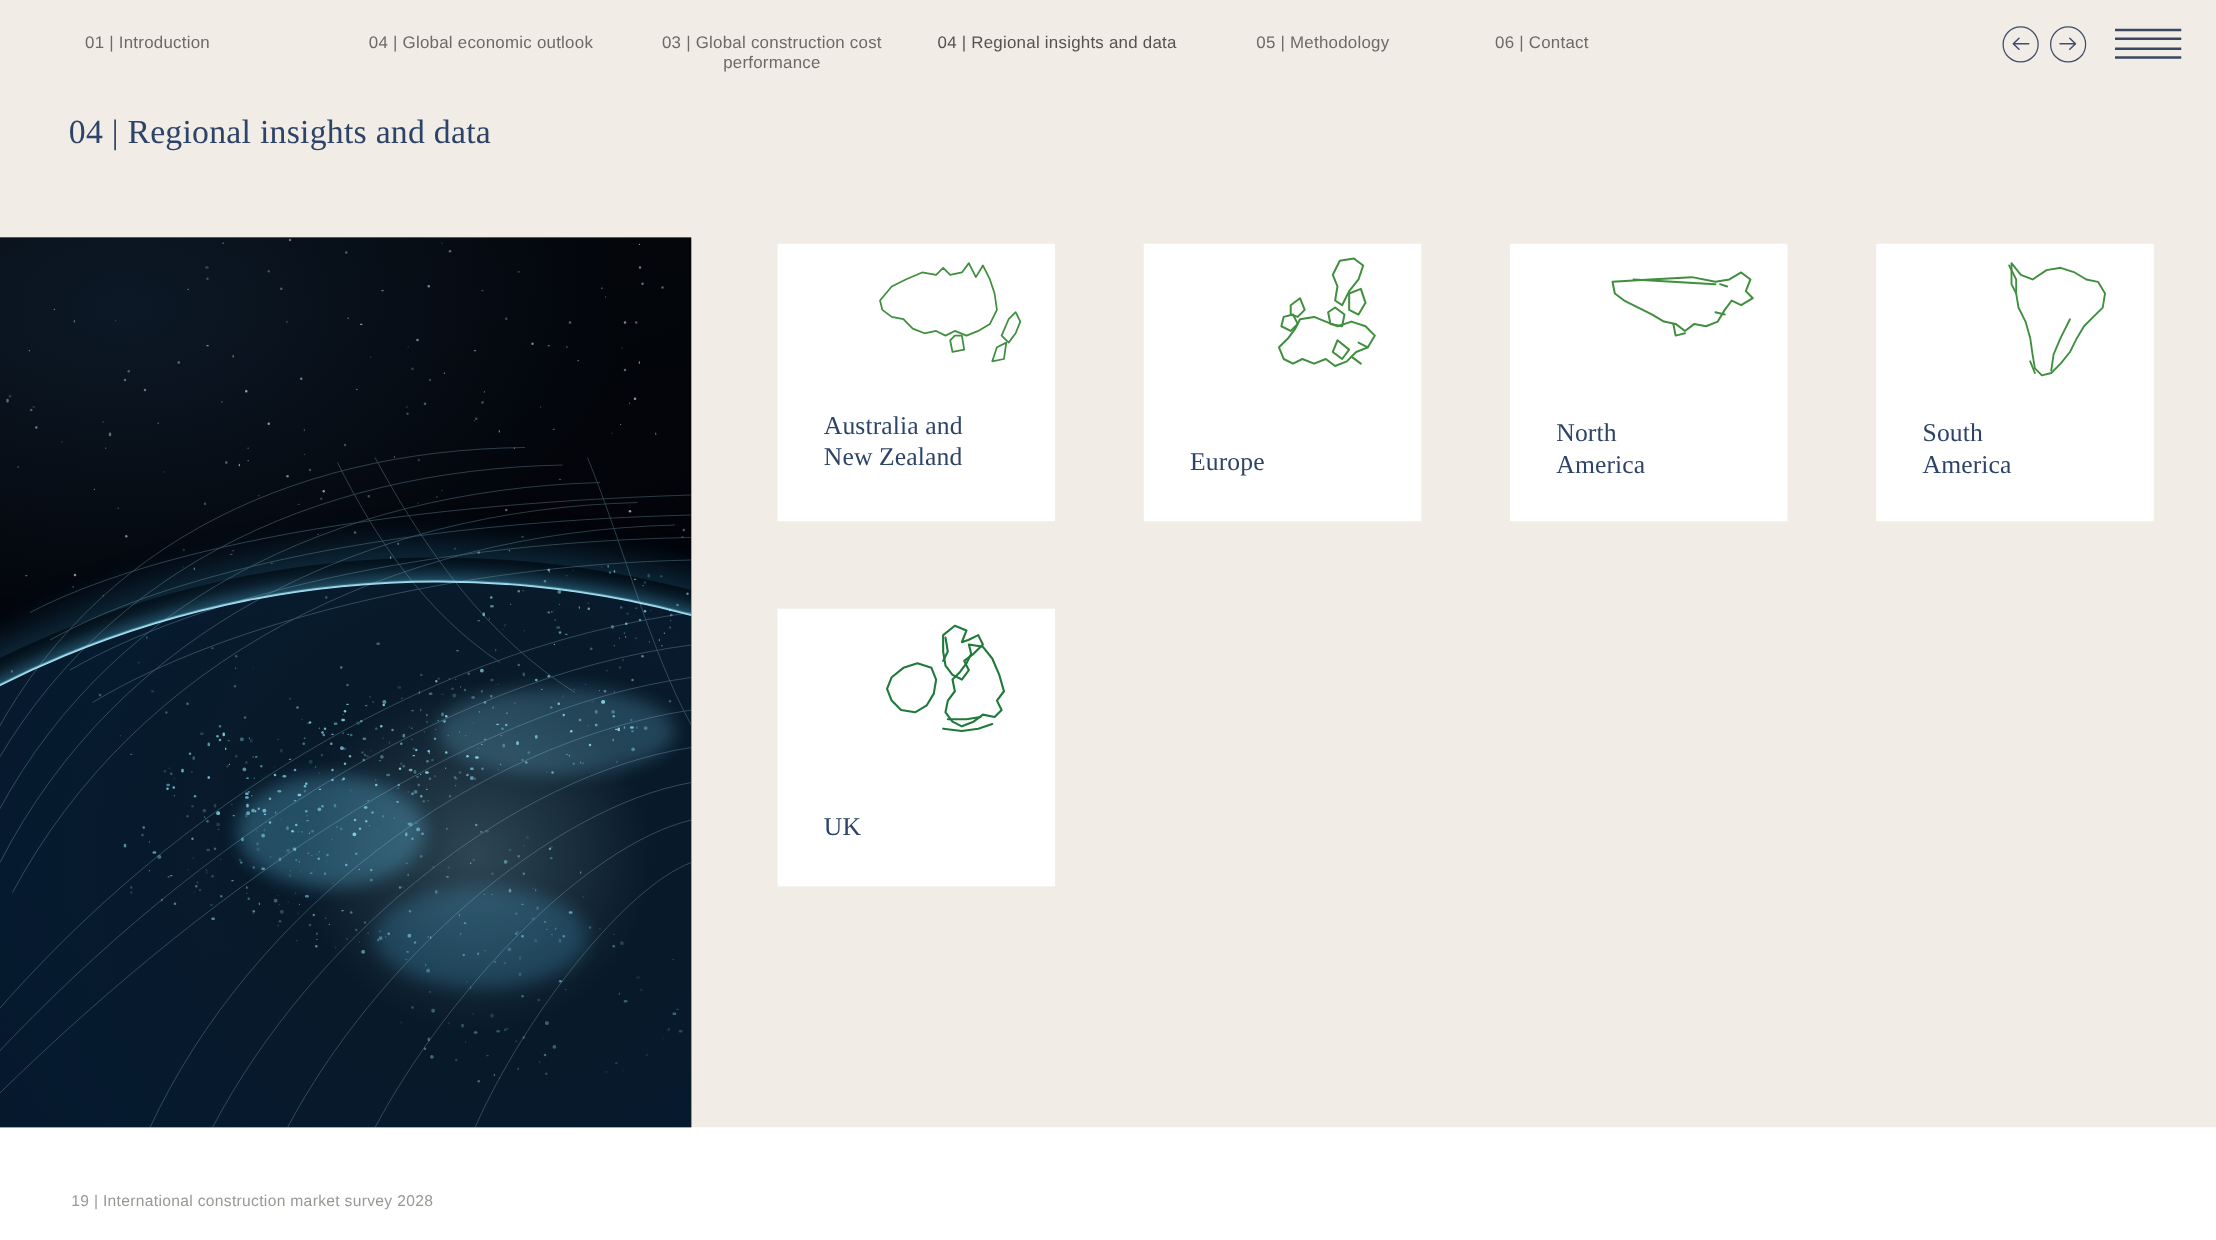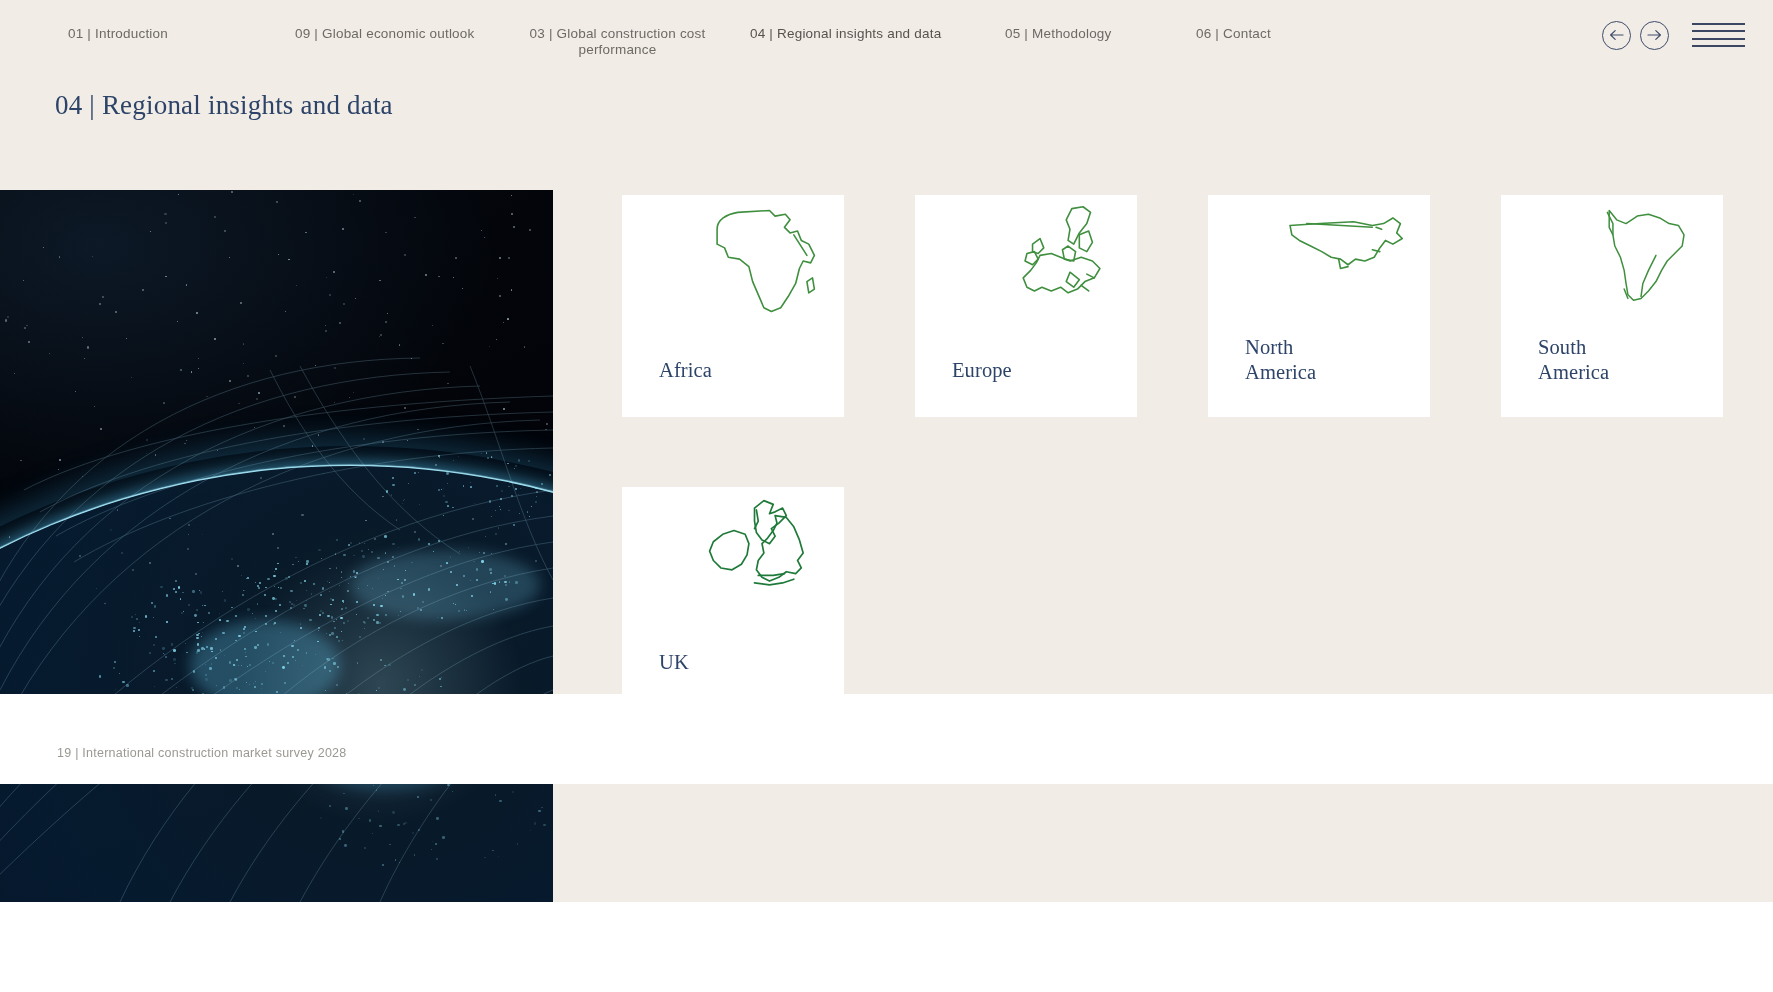--- a/index.html
+++ b/index.html
@@ -8,21 +8,21 @@
     width:1773px;
     height:992px;
     overflow:hidden;
     background:#ffffff;
     font-family:"Liberation Sans", sans-serif;
   }
 
   #page {
     position:relative;
     width:1773px;
-    height:784px;
+    height:992px;
     background:#ffffff;
   }
 
   
   .canvas {
     position:absolute;
     left:0; top:0;
     width:1773px; height:902px;
     background:#f1ece6;
   }
@@ -219,21 +219,21 @@
 </style>
 </head>
 <body>
 
 <div id="page">
 
   <div class="canvas"></div>
 
   <div class="topnav">
     <div class="nav-item" style="left:68px;width:210px;">01 | Introduction</div>
-    <div class="nav-item" style="left:295px;width:260px;">09 | Global economic outlook</div>
+    <div class="nav-item" style="left:295px;width:260px;">04 | Global economic outlook</div>
     <div class="nav-item two-line" style="left:525px;width:185px;white-space:pre-line;">03 | Global construction cost
 performance</div>
     <div class="nav-item active" style="left:750px;width:265px;">04 | Regional insights and data</div>
     <div class="nav-item" style="left:1005px;width:200px;">05 | Methodology</div>
     <div class="nav-item" style="left:1196px;width:160px;">06 | Contact</div>
 
     <div class="nav-controls">
       <div class="circ-btn">
         <svg width="15" height="12" viewBox="0 0 15 12">
           <path d="M14 6 H2 M6.2 1.6 L1.6 6 L6.2 10.4" fill="none" stroke="#3f4c6b" stroke-width="1.2" stroke-linecap="round" stroke-linejoin="round"></path>
@@ -1071,32 +1071,34 @@
         <path d="M270,180 C300,240 340,300 400,340"></path>
         <path d="M300,176 C340,250 390,320 460,364"></path>
         <path d="M470,176 C500,250 520,330 553,390"></path>
       </g>
     </svg>
 
   </div>
 
   <div class="grid">
 
+
+
     <div class="card">
       <div class="card-icon">
-        <svg viewBox="0 0 140 124" fill="none" stroke="#3f8f3f" stroke-width="1.7" stroke-linejoin="round" stroke-linecap="round">
-          <path d="M22,28 C22,18 32,12 44,10 L78,8 L84,14 L95,12 L100,18 L94,26 L100,32 L108,30 L112,40 L120,44 L126,56 L122,64 L114,62 L110,70 L106,86 L98,100 L90,112 L80,116 L72,112 L66,98 L60,84 L56,68 L46,60 L34,58 L30,48 L22,44 Z"></path>
-          <path d="M104,34 L118,56"></path>
-          <path d="M118,84 L124,80 L126,92 L120,96 Z"></path>
+        <svg viewBox="0 0 140 124" fill="none" stroke="#3f8f3f" stroke-width="1.5" stroke-linejoin="round" stroke-linecap="round">
+          <path d="M8,40 L18,28 L30,22 L44,16 L56,18 L62,12 L68,18 L78,16 L84,8 L90,20 L96,10 L102,22 L106,34 L108,48 L102,60 L92,66 L82,70 L72,66 L64,70 L56,66 L46,68 L36,64 L28,56 L18,54 L10,48 Z"></path>
+          <path d="M72,70 L78,70 L80,82 L70,84 L68,74 Z"></path>
+          <path d="M118,56 L124,50 L128,58 L124,68 L118,76 L112,70 Z"></path>
+          <path d="M108,80 L116,76 L114,90 L104,92 Z"></path>
         </svg>
       </div>
-      <div class="card-label">Africa</div>
+      <div class="card-label" style="bottom:38px;">Australia and
+New Zealand</div>
     </div>
-
-
 
     <div class="card">
       <div class="card-icon">
         <svg viewBox="0 0 140 124" fill="none" stroke="#3f8f3f" stroke-width="1.7" stroke-linejoin="round" stroke-linecap="round">
           <path d="M88,6 L100,4 L108,10 L104,22 L96,32 L90,44 L84,40 L86,28 L82,18 Z"></path>
           <path d="M96,34 L106,30 L110,42 L104,52 L96,48 Z"></path>
           <path d="M84,46 L92,52 L90,62 L80,60 L78,50 Z"></path>
           <path d="M46,44 L54,38 L58,48 L52,54 L46,52 Z"></path>
           <path d="M40,54 L48,52 L52,60 L46,66 L38,62 Z"></path>
           <path d="M54,56 L66,54 L76,58 L86,62 L98,58 L110,62 L118,70 L112,80 L102,84 L94,92 L84,96 L76,90 L66,94 L56,90 L48,94 L40,90 L36,80 L44,72 L50,64 Z"></path>

